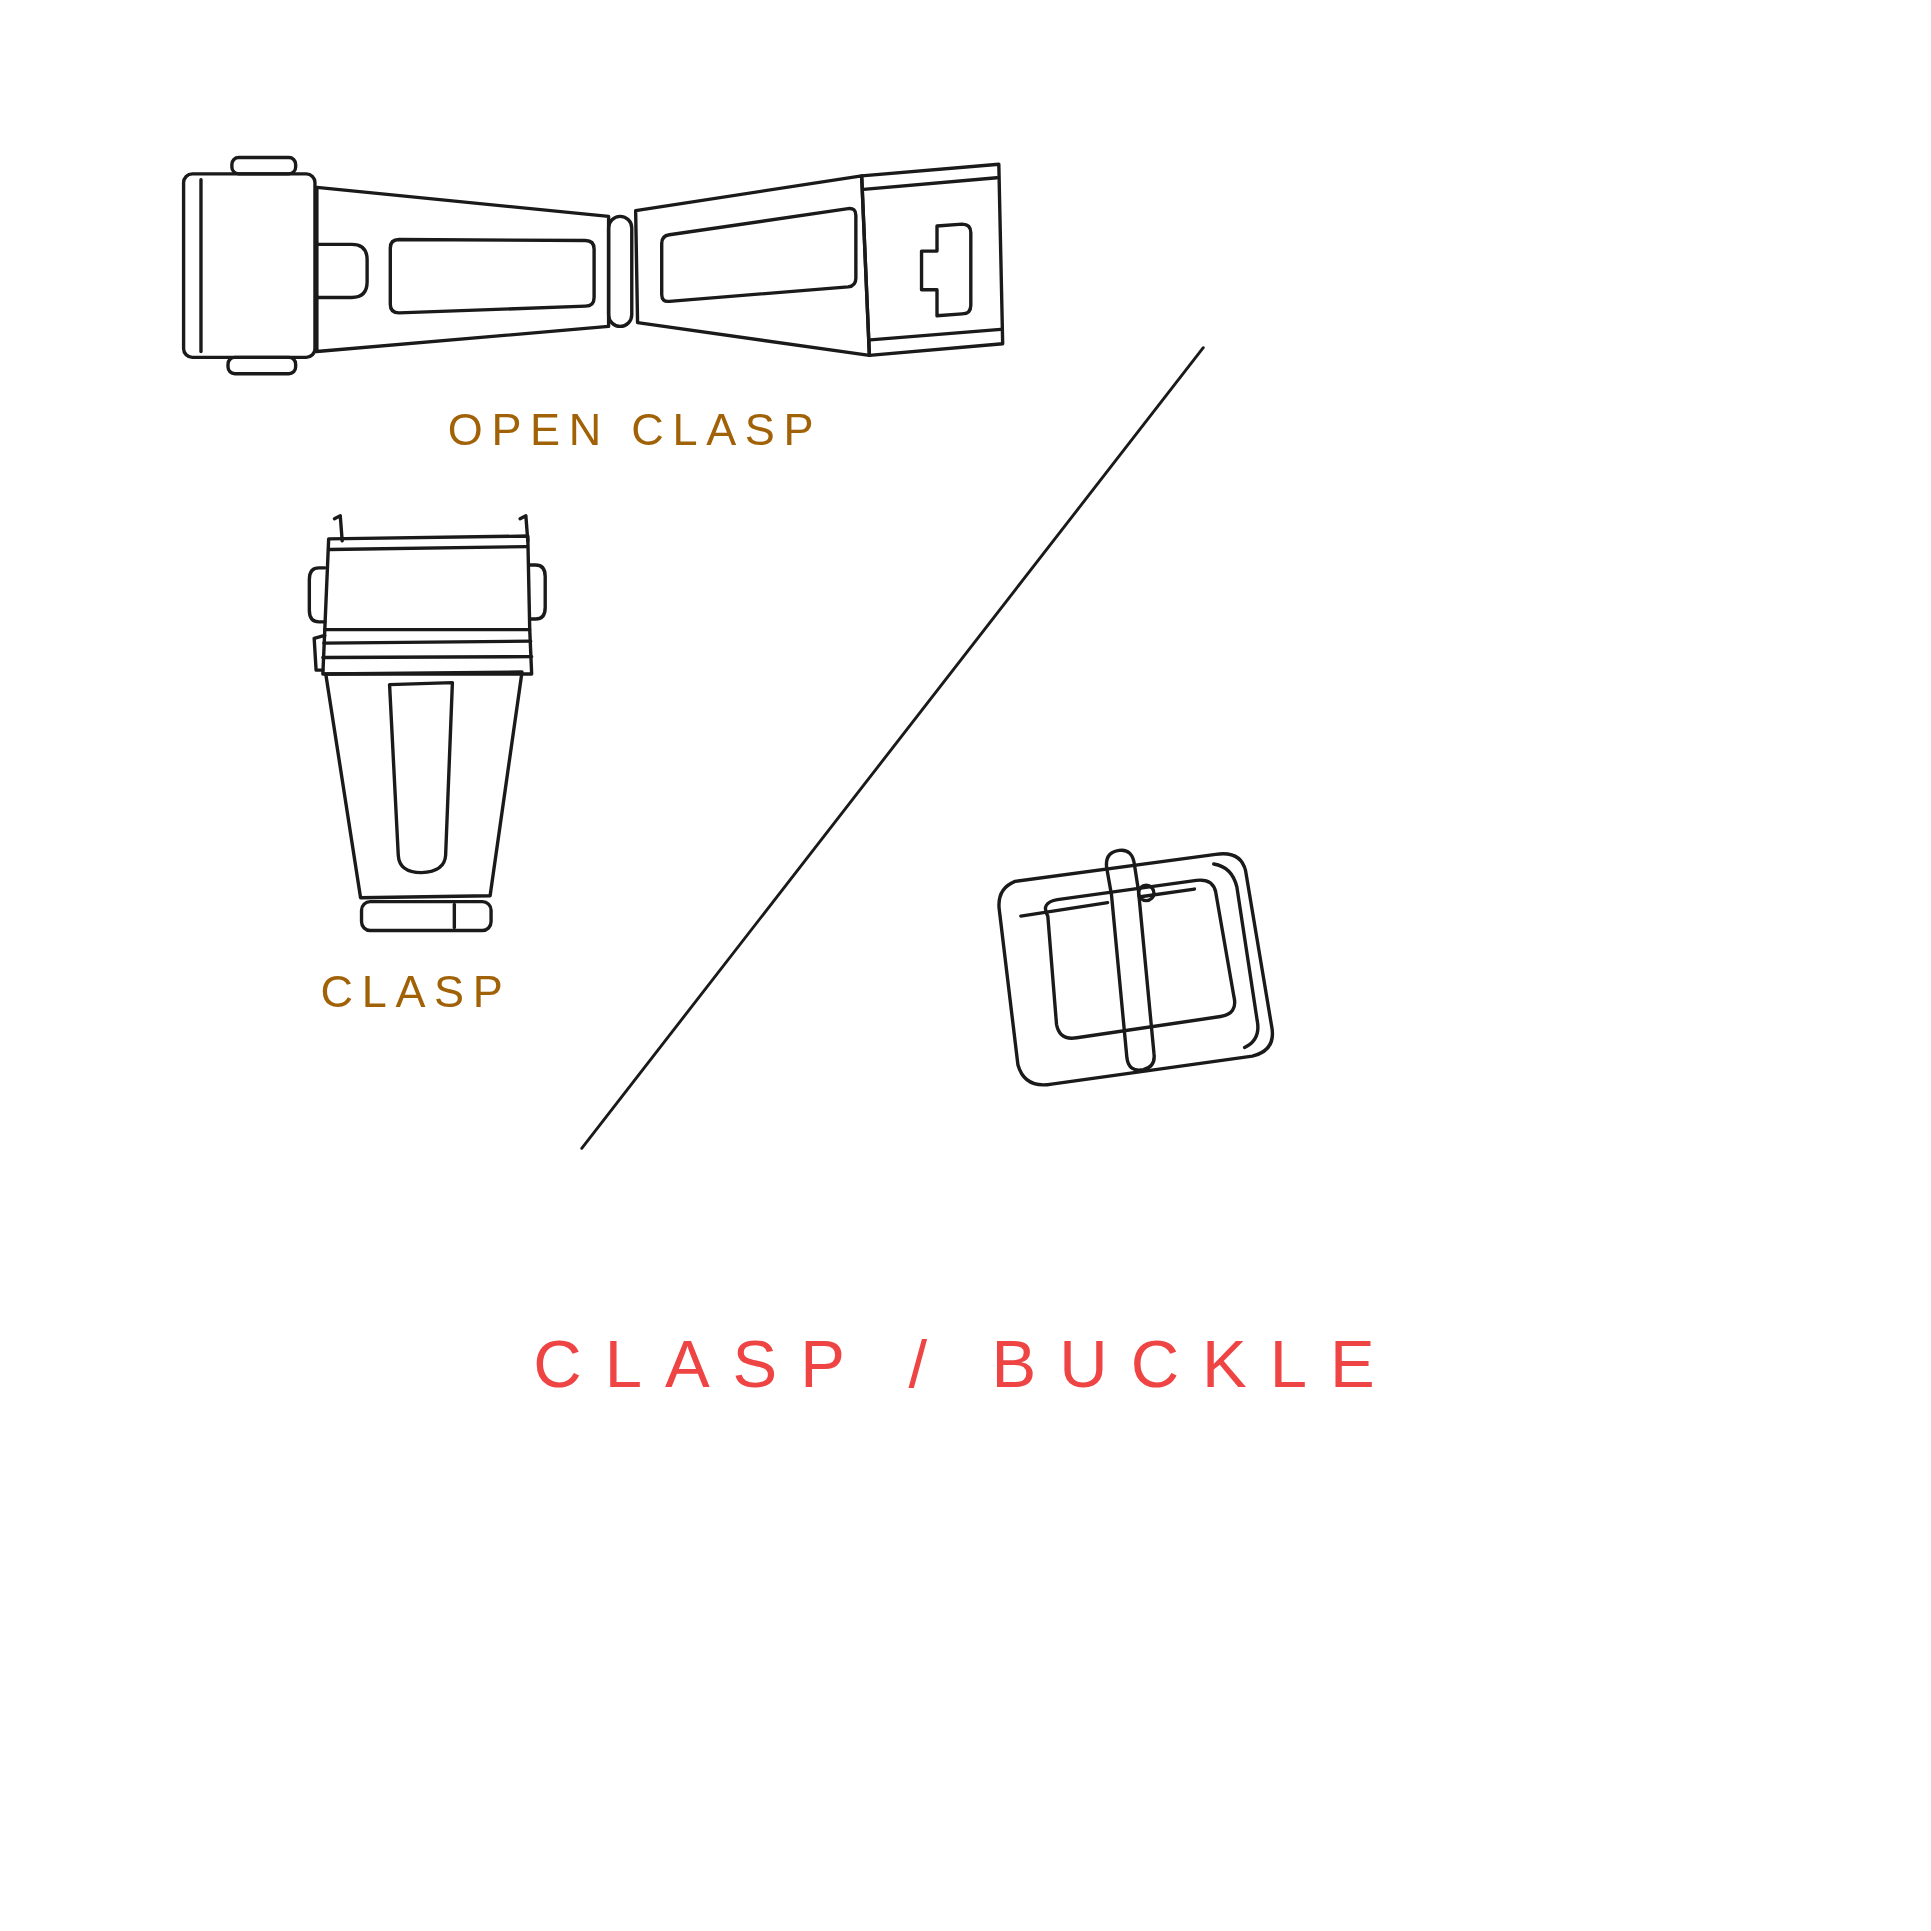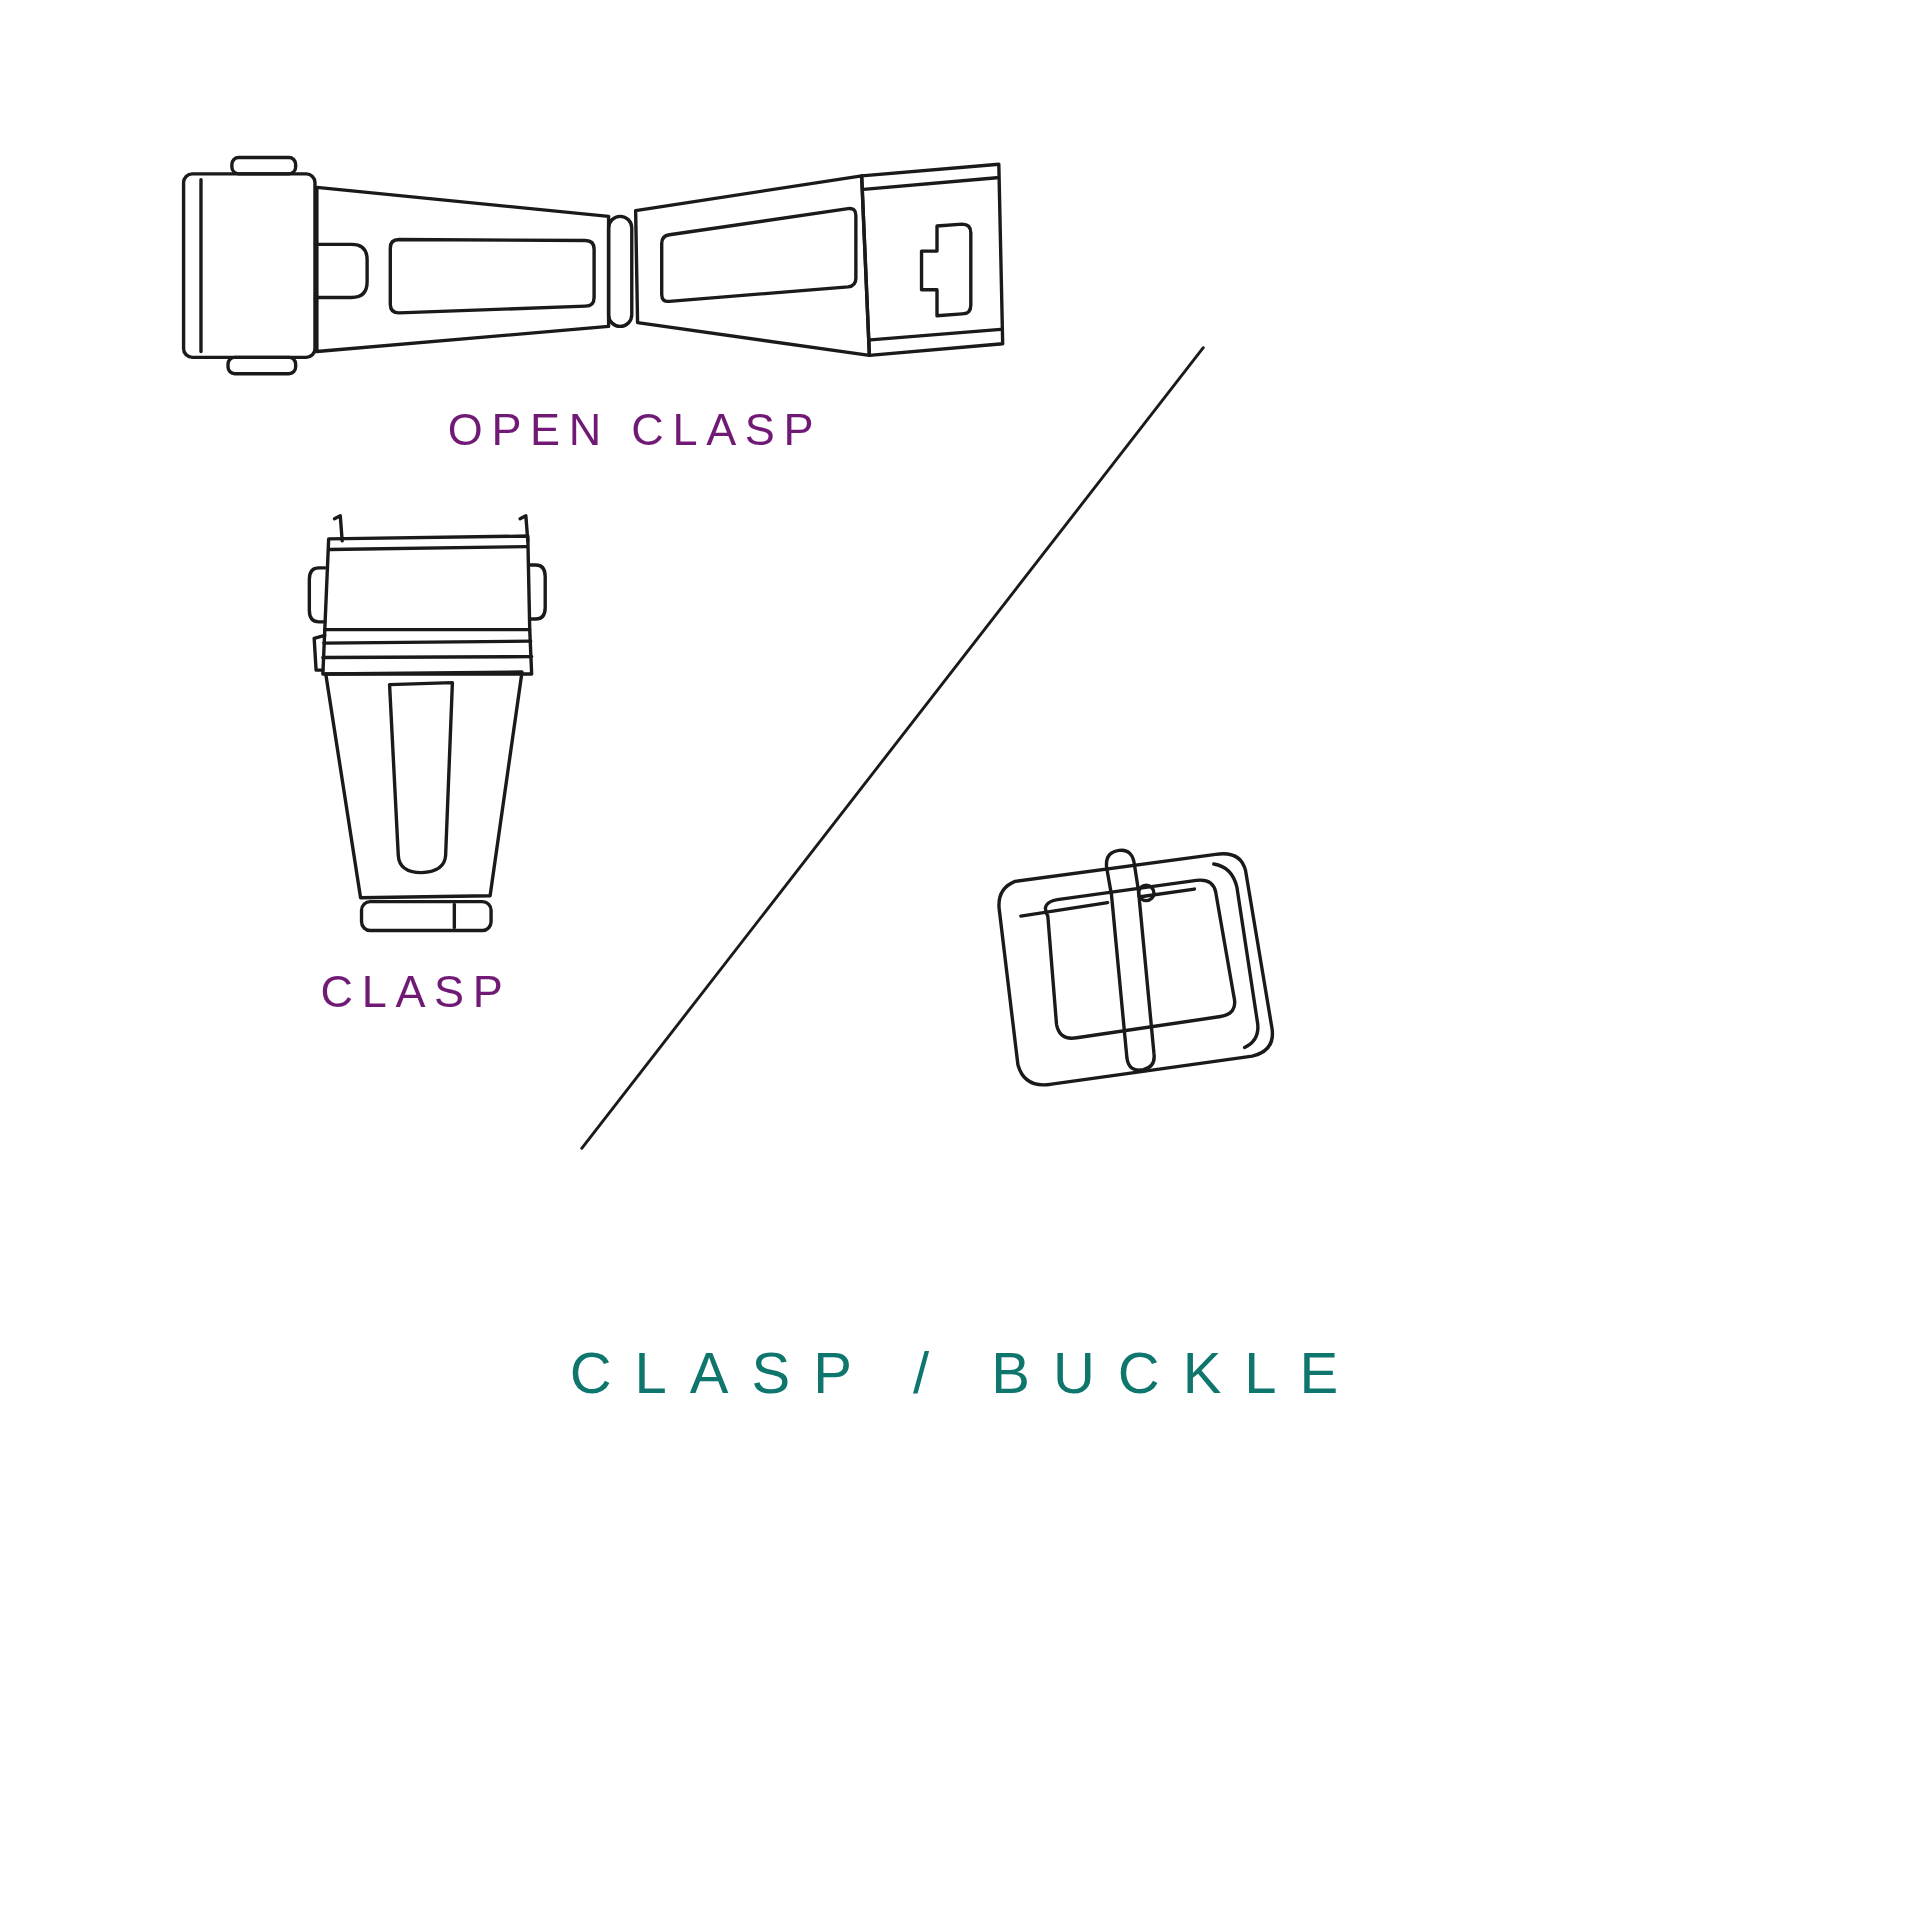--- a/index.html
+++ b/index.html
@@ -19,37 +19,36 @@
     position: absolute;
   }
   .fig svg {
     display: block;
     width: 100%;
     height: 100%;
   }
   .label {
     position: absolute;
     transform: translateX(-50%);
-    color: #701a75;
+    color: #a16207;
     font-size: 45px;
     font-weight: 400;
     letter-spacing: 8.7px;
     white-space: nowrap;
   }
   .page-title {
     position: absolute;
     left: 50%;
     transform: translateX(-50%);
     top: 1325px;
-    color: #0f766e;
-    font-size: 58px;
+    color: #ef4444;
+    font-size: 67px;
     font-weight: 400;
     letter-spacing: 23px;
     white-space: nowrap;
-    margin-top: 14px;
   }
   .stroke-group {
     fill: none;
     stroke: #1a1a1a;
     stroke-width: 3.5;
     stroke-linecap: round;
     stroke-linejoin: round;
   }
 </style>
 </head>

